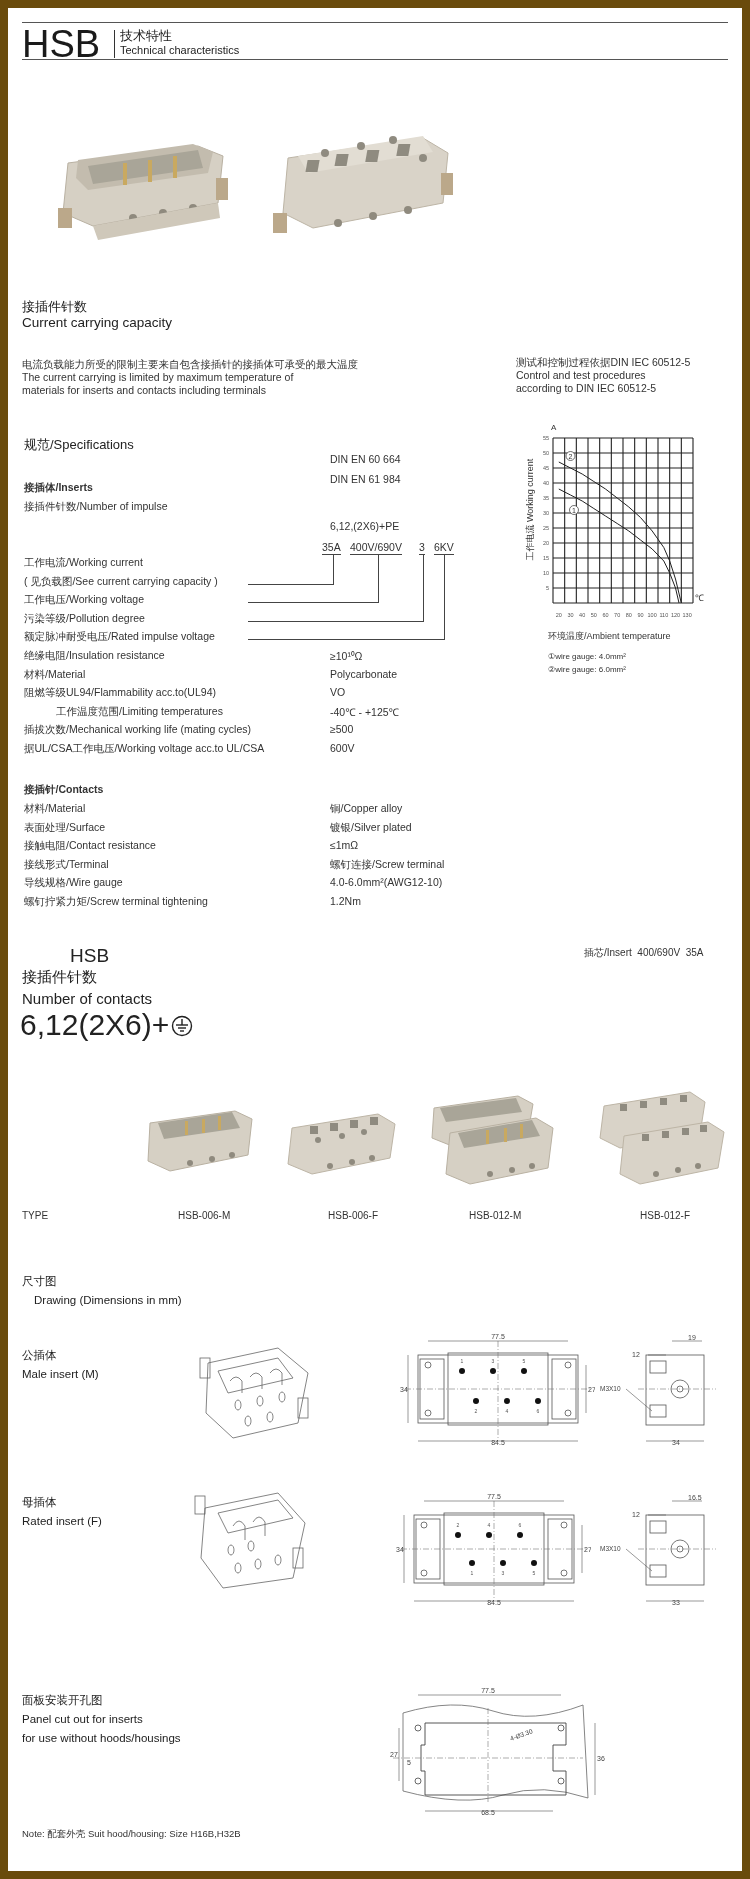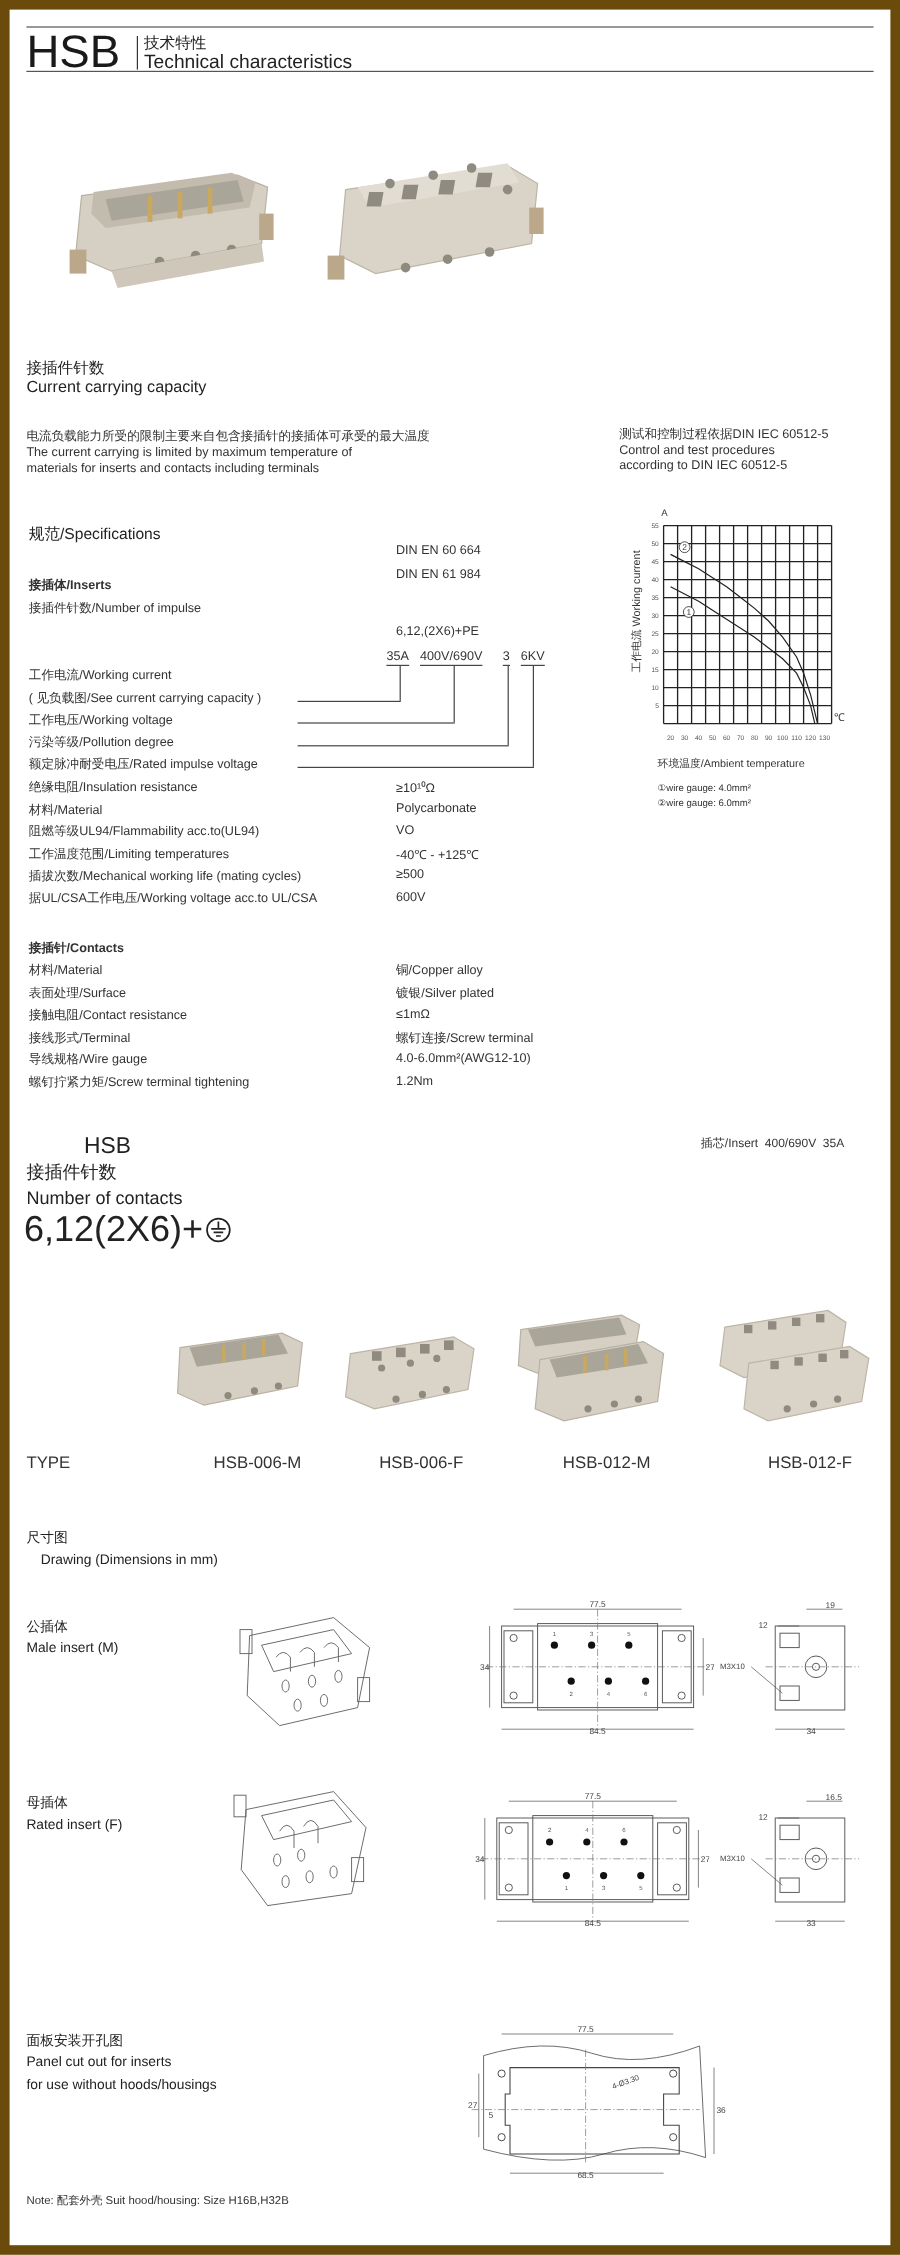--- a/index.html
+++ b/index.html
@@ -3,32 +3,32 @@
 <meta charset="utf-8">
 <style>
   html,body{margin:0;padding:0;}
   body{width:750px;height:1879px;background:#6a4b0c;position:relative;overflow:hidden;font-family:"Liberation Sans",sans-serif;color:#222;}
   .page{position:absolute;left:8px;top:8px;width:734px;height:1863px;background:#fff;}
   .abs{position:absolute;}
   .hr{position:absolute;left:14px;width:706px;height:1px;background:#555;}
   .brand{position:absolute;left:24px;top:22px;font-size:38px;line-height:40px;letter-spacing:0px;color:#1a1a1a;font-family:"Liberation Sans",sans-serif;}
   .brand-sep{position:absolute;left:114px;top:27px;width:1px;height:28px;background:#333;}
   .brand-cn{position:absolute;left:120px;top:24px;font-size:13px;color:#222;}
-  .brand-en{position:absolute;left:120px;top:41px;font-size:16px;color:#222;}
+  .brand-en{position:absolute;left:120px;top:41px;font-size:11px;color:#222;}
   .h-cn{font-size:13px;color:#222;}
   .h-en{font-size:13.5px;color:#222;}
   .small{font-size:10.5px;color:#333;line-height:13px;}
   .spec-row{position:absolute;left:16px;font-size:10.5px;color:#333;white-space:nowrap;}
   .spec-val{position:absolute;left:322px;font-size:10.5px;color:#333;white-space:nowrap;}
   .bold{font-weight:bold;}
   .leader{position:absolute;height:1px;background:#444;}
   .vleader{position:absolute;width:1px;background:#444;}
   .ul{position:absolute;font-size:10.5px;color:#333;border-bottom:1px solid #444;padding-bottom:1px;white-space:nowrap;}
   .prod{position:absolute;}
-  .type-label{position:absolute;font-size:14px;color:#333;white-space:nowrap;}
+  .type-label{position:absolute;font-size:10px;color:#333;white-space:nowrap;}
   svg text{font-family:"Liberation Sans",sans-serif;}
 </style>
 </head>
 <body>
 
 <div class="page">
 
   <div class="hr" style="top:14px;"></div>
   <div class="brand" style="left:14px;top:16px;">HSB</div>
   <div class="brand-sep" style="left:106px;top:22px;"></div>
@@ -110,21 +110,21 @@
   <div class="vleader" style="left:436px;top:547px;height:84px;"></div>
   <div class="leader" style="left:240px;top:631px;width:197px;"></div>
 
   <div id="insert-rows">
     <div class="spec-row" style="top:641px;">绝缘电阻/Insulation resistance</div>
     <div class="spec-val" style="top:641px;">≥10¹⁰Ω</div>
     <div class="spec-row" style="top:660px;">材料/Material</div>
     <div class="spec-val" style="top:660px;">Polycarbonate</div>
     <div class="spec-row" style="top:678px;">阻燃等级UL94/Flammability acc.to(UL94)</div>
     <div class="spec-val" style="top:678px;">VO</div>
-    <div class="spec-row" style="top:697px;">工作温度范围/Limiting temperatures</div>
+    <div class="spec-row" style="top:697px;margin-left:32px;">工作温度范围/Limiting temperatures</div>
     <div class="spec-val" style="top:697px;">-40℃ - +125℃</div>
     <div class="spec-row" style="top:715px;">插拔次数/Mechanical working life (mating cycles)</div>
     <div class="spec-val" style="top:715px;">≥500</div>
     <div class="spec-row" style="top:734px;">据UL/CSA工作电压/Working voltage acc.to UL/CSA</div>
     <div class="spec-val" style="top:734px;">600V</div>
   </div>
 
   <div class="spec-row bold" style="top:775px;">接插针/Contacts</div>
   <div id="contact-rows">
     <div class="spec-row" style="top:794px;">材料/Material</div>
@@ -264,21 +264,21 @@
       <rect x="72" y="45" width="7" height="7" fill="#8f8b80"></rect>
       <rect x="92" y="42" width="7" height="7" fill="#8f8b80"></rect>
       <rect x="110" y="39" width="7" height="7" fill="#8f8b80"></rect>
     <circle cx="66" cy="88" r="3" fill="#8f8a7e"></circle>
       <circle cx="88" cy="84" r="3" fill="#8f8a7e"></circle>
       <circle cx="108" cy="80" r="3" fill="#8f8a7e"></circle>
   </svg>
 
   <div class="type-label" style="left:14px;top:1202px;">TYPE</div>
   <div class="type-label" style="left:170px;top:1202px;">HSB-006-M</div>
-  <div class="type-label" style="left:308px;top:1202px;">HSB-006-F</div>
+  <div class="type-label" style="left:320px;top:1202px;">HSB-006-F</div>
   <div class="type-label" style="left:461px;top:1202px;">HSB-012-M</div>
   <div class="type-label" style="left:632px;top:1202px;">HSB-012-F</div>
 
   <div class="abs" style="left:14px;top:1266px;font-size:11.5px;color:#222;">尺寸图</div>
   <div class="abs" style="left:14px;top:1286px;font-size:11.5px;color:#222;padding-left:12px;">Drawing (Dimensions in mm)</div>
 
   <div class="abs" style="left:14px;top:1340px;font-size:11.5px;color:#222;text-align:right;">公插体</div>
   <div class="abs" style="left:14px;top:1360px;font-size:11.5px;color:#222;">Male insert (M)</div>
 
   <svg class="abs" style="left:190px;top:1335px;" width="120" height="100" viewBox="0 0 120 100">

